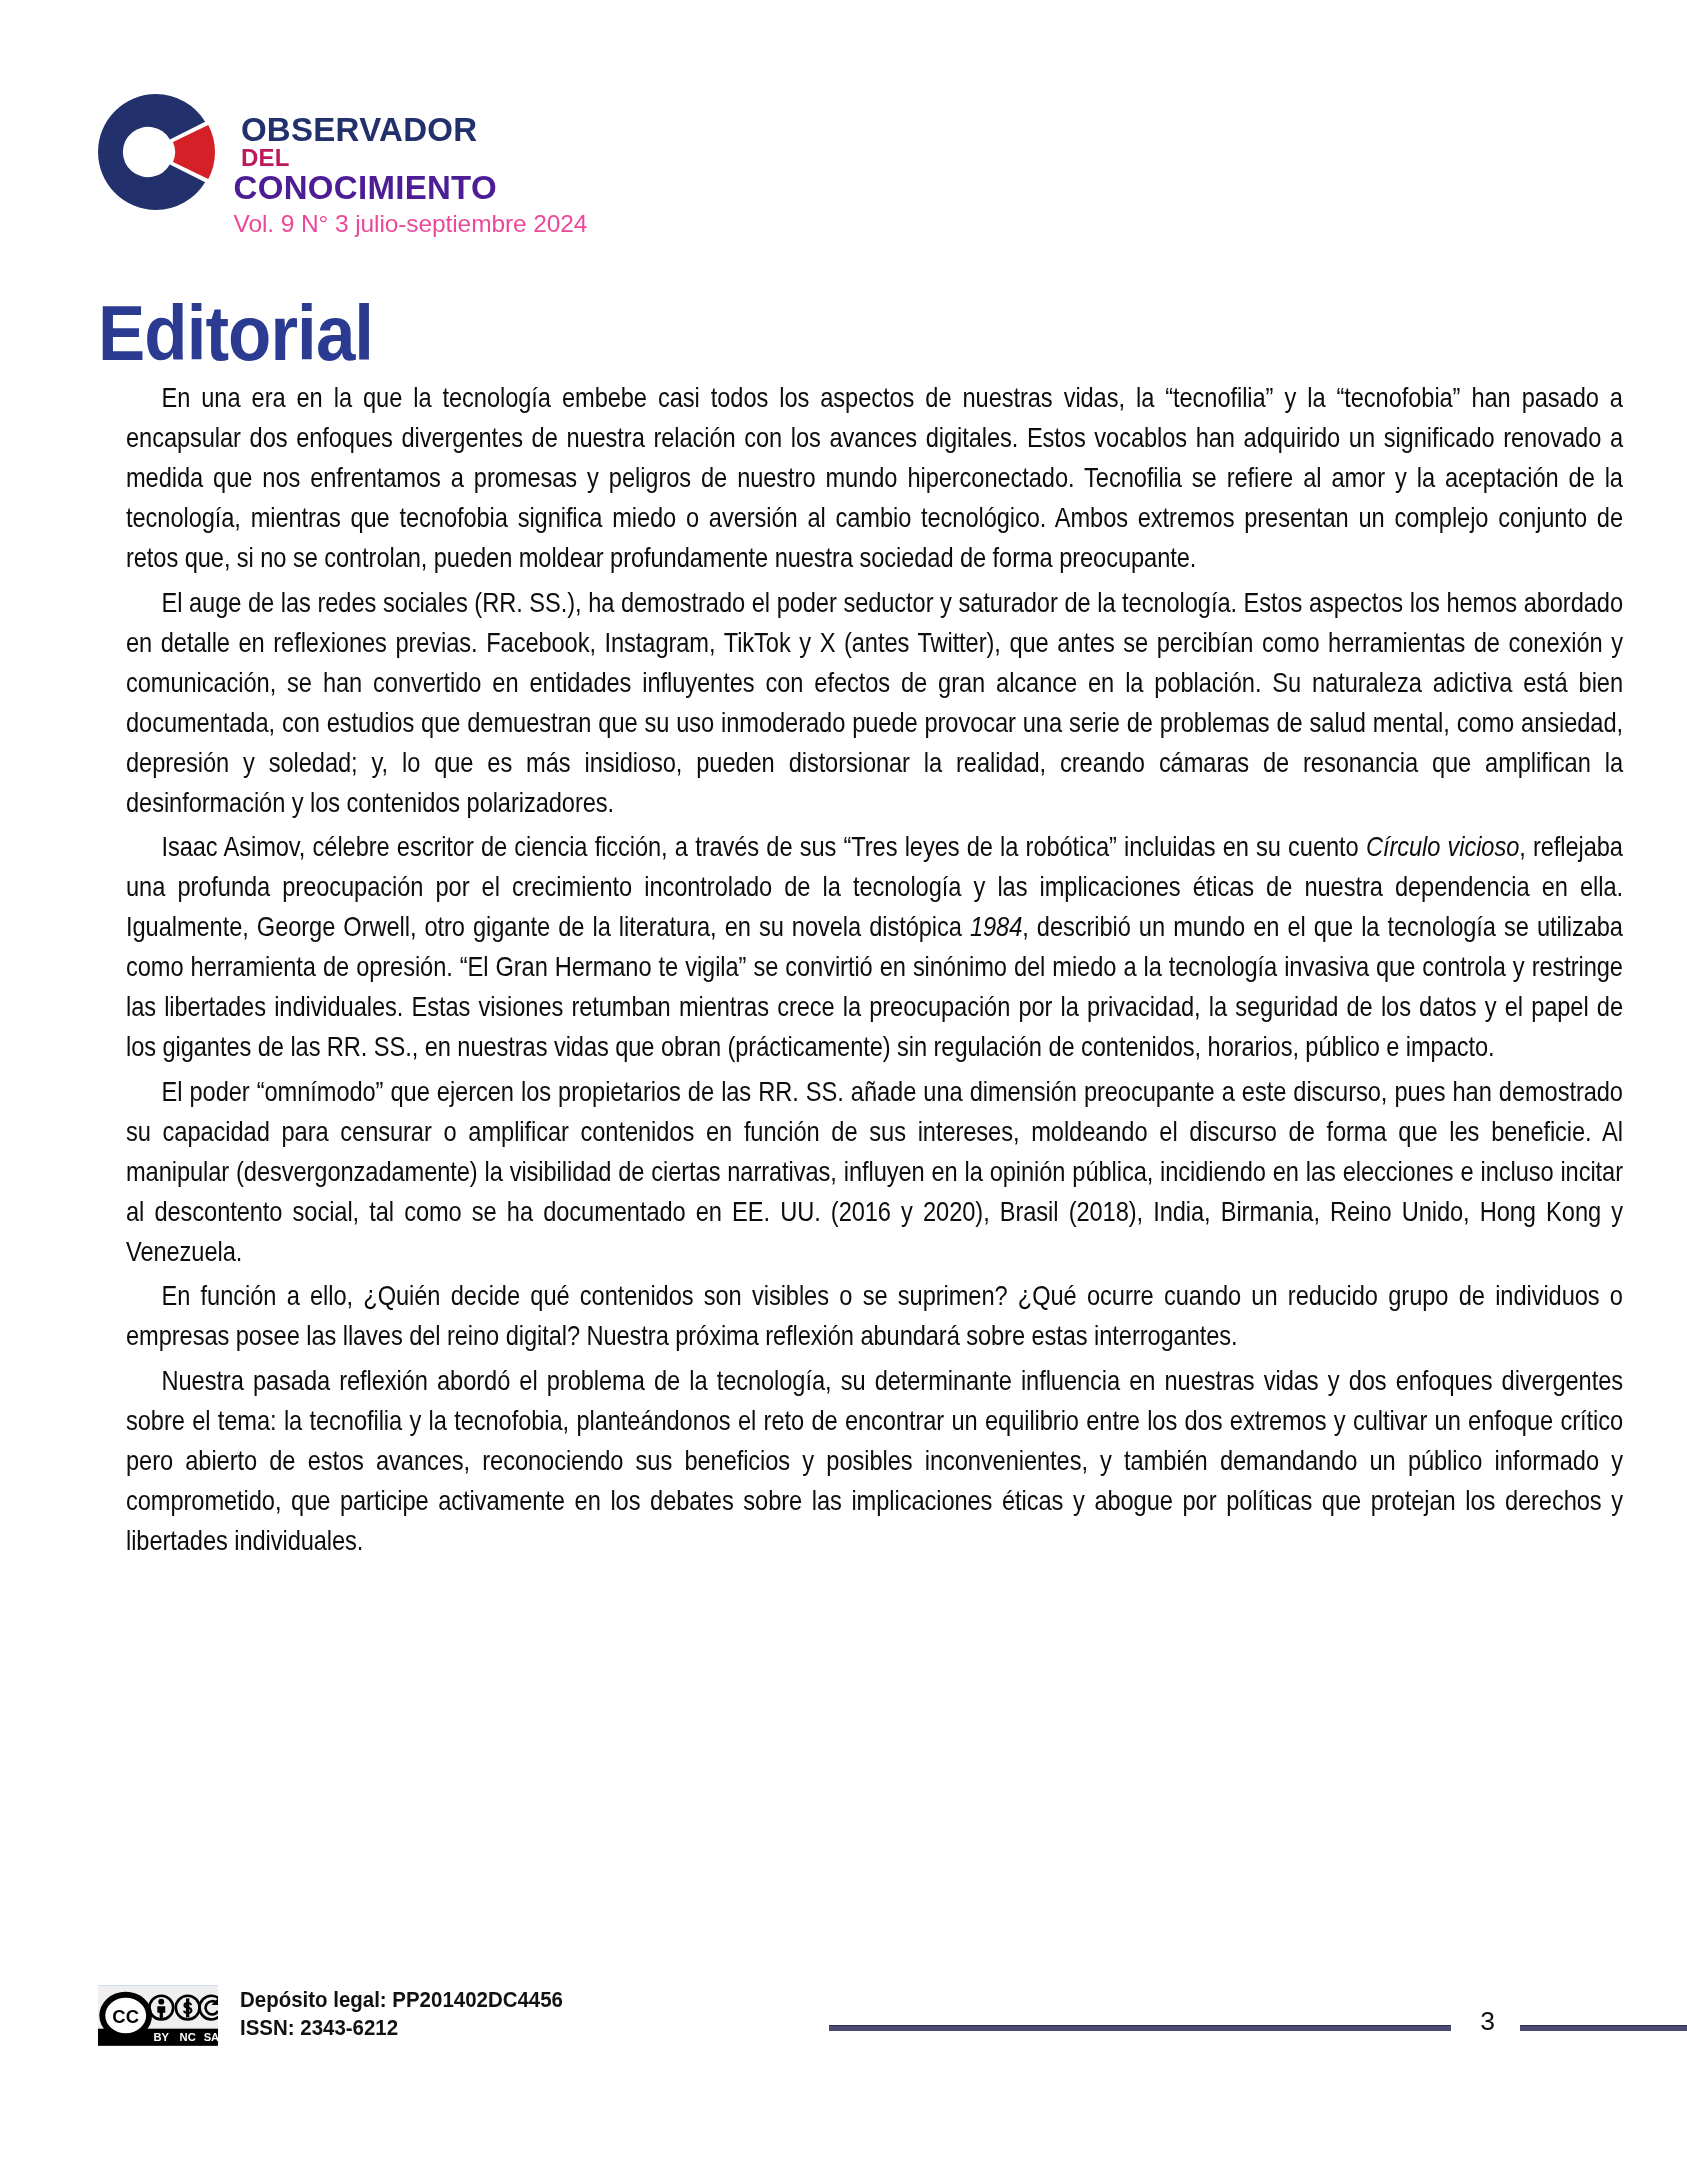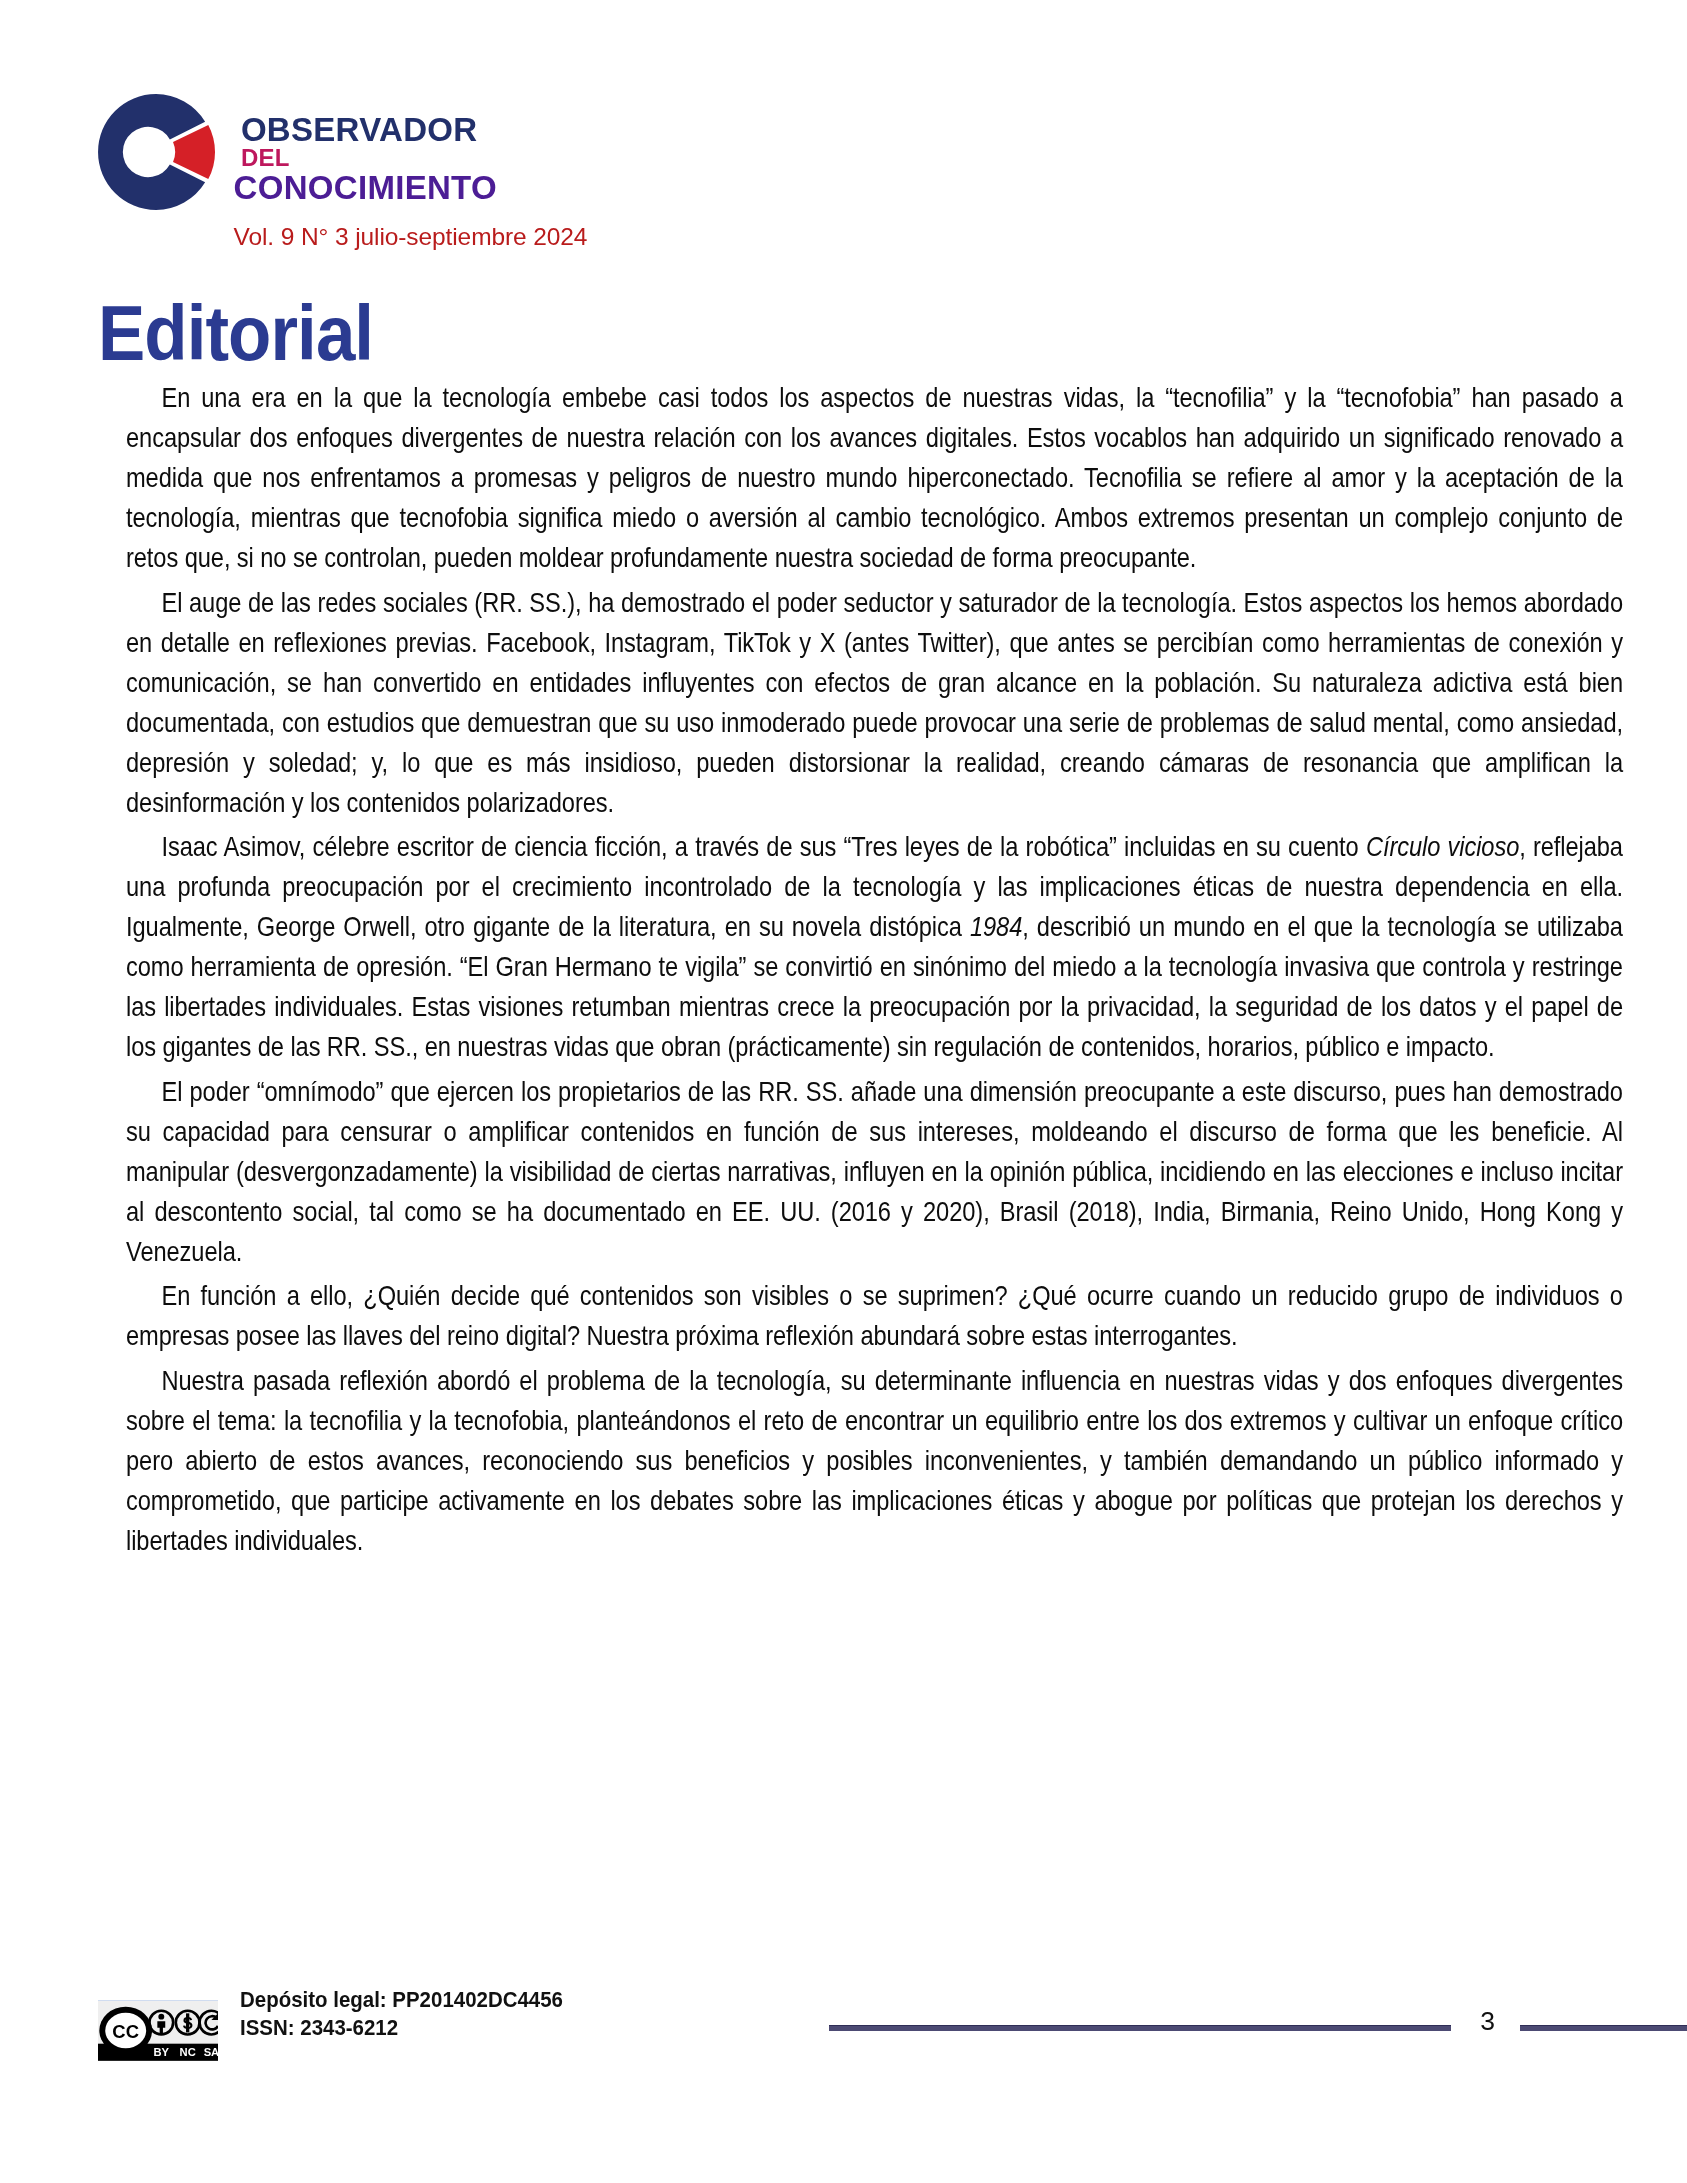--- a/index.html
+++ b/index.html
@@ -70,22 +70,22 @@
     font-weight: bold;
     font-size: 33px;
     letter-spacing: 0.3px;
     color: #4c1d95;
     line-height: 1.06;
     margin-top: 1.3px;
   }
   .brand-volume {
     font-family: "Liberation Sans", sans-serif;
     font-size: 24.5px;
-    color: #b91c1c;
-    margin-top: 17px;
+    color: #ec4899;
+    margin-top: 4px;
     letter-spacing: -0.1px;
   }
 
   
   .doc-title {
     position: absolute;
     left: 98px;
     top: 243px;
     font-family: "Liberation Sans", sans-serif;
     font-weight: bold;
@@ -129,21 +129,20 @@
     width: 1497px;
     height: 79px;
   }
   .cc-badge {
     position: absolute;
     left: 0;
     top: 4px;
     width: 120px;
     height: 50px;
     background: #3b82f6;
-    margin-top: 15px;
   }
   .cc-badge svg { display: block; }
 
   .legal-block {
     position: absolute;
     left: 142px;
     top: 5.3px;
     font-family: "Liberation Sans", sans-serif;
     font-weight: bold;
     font-size: 22px;

